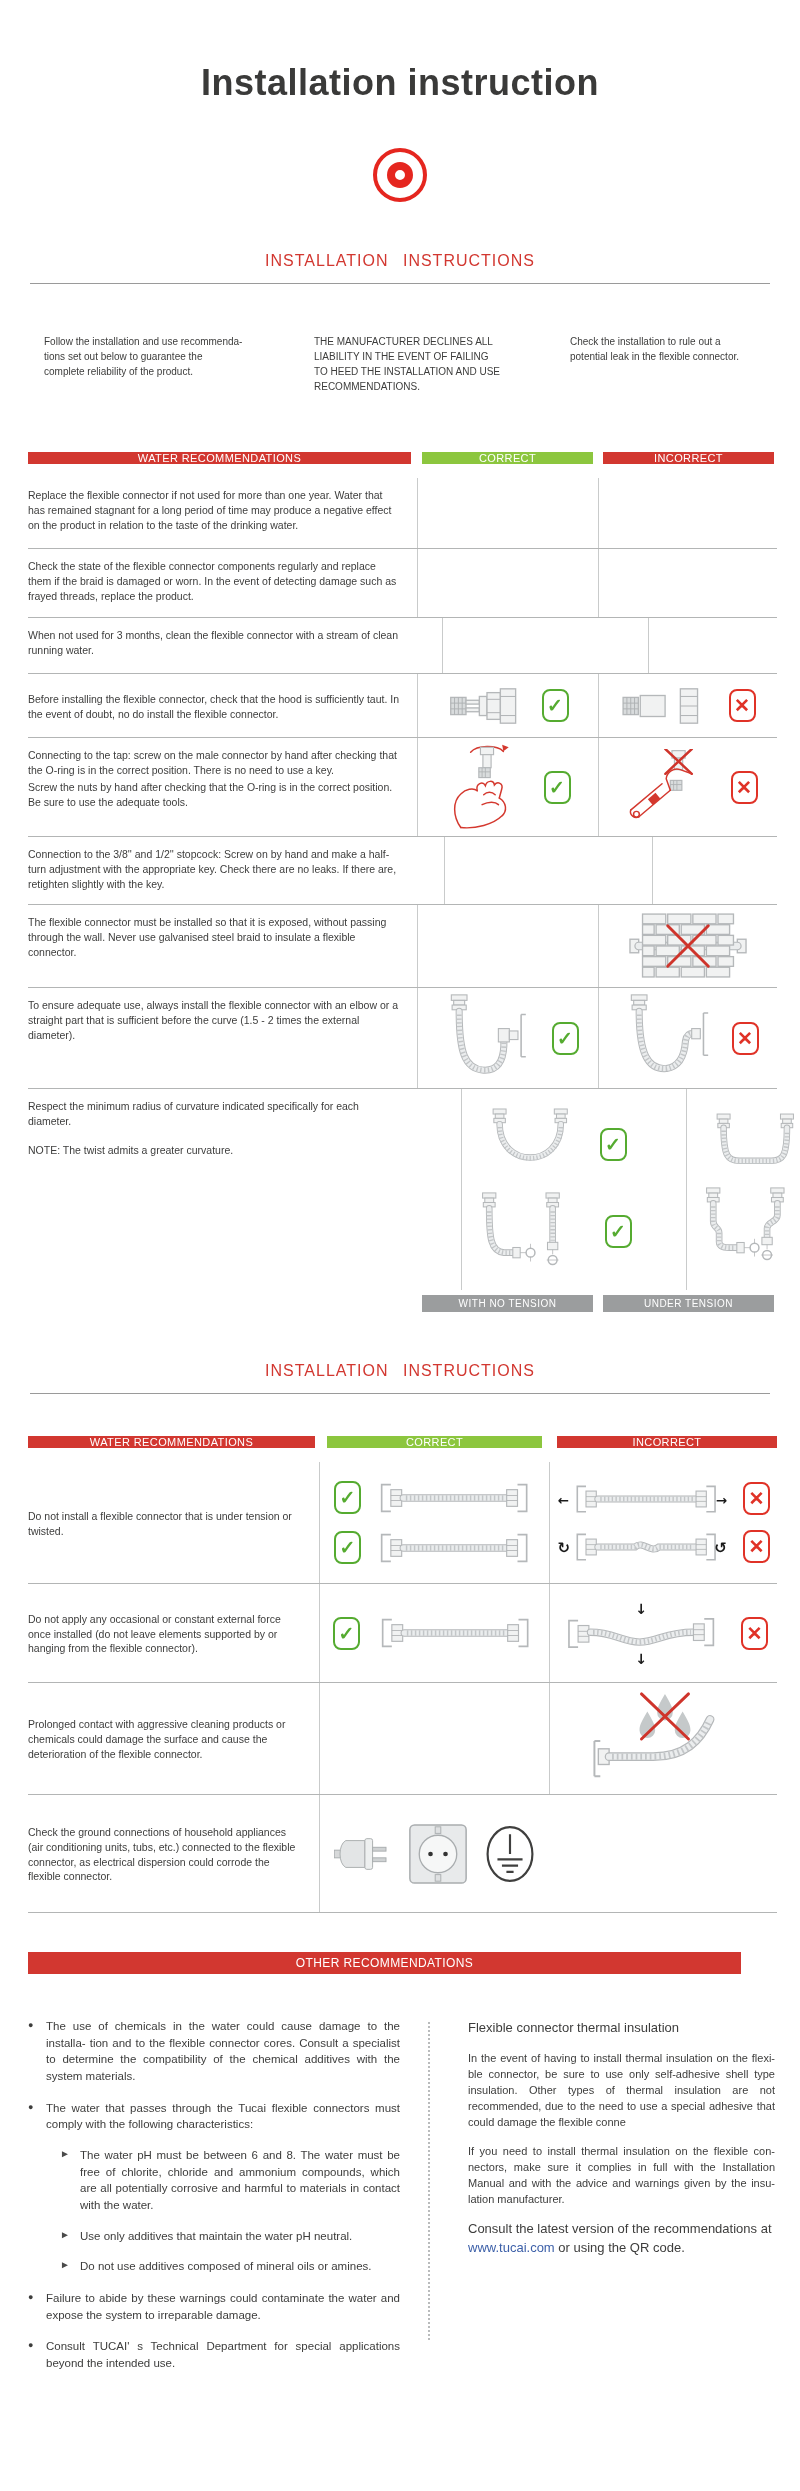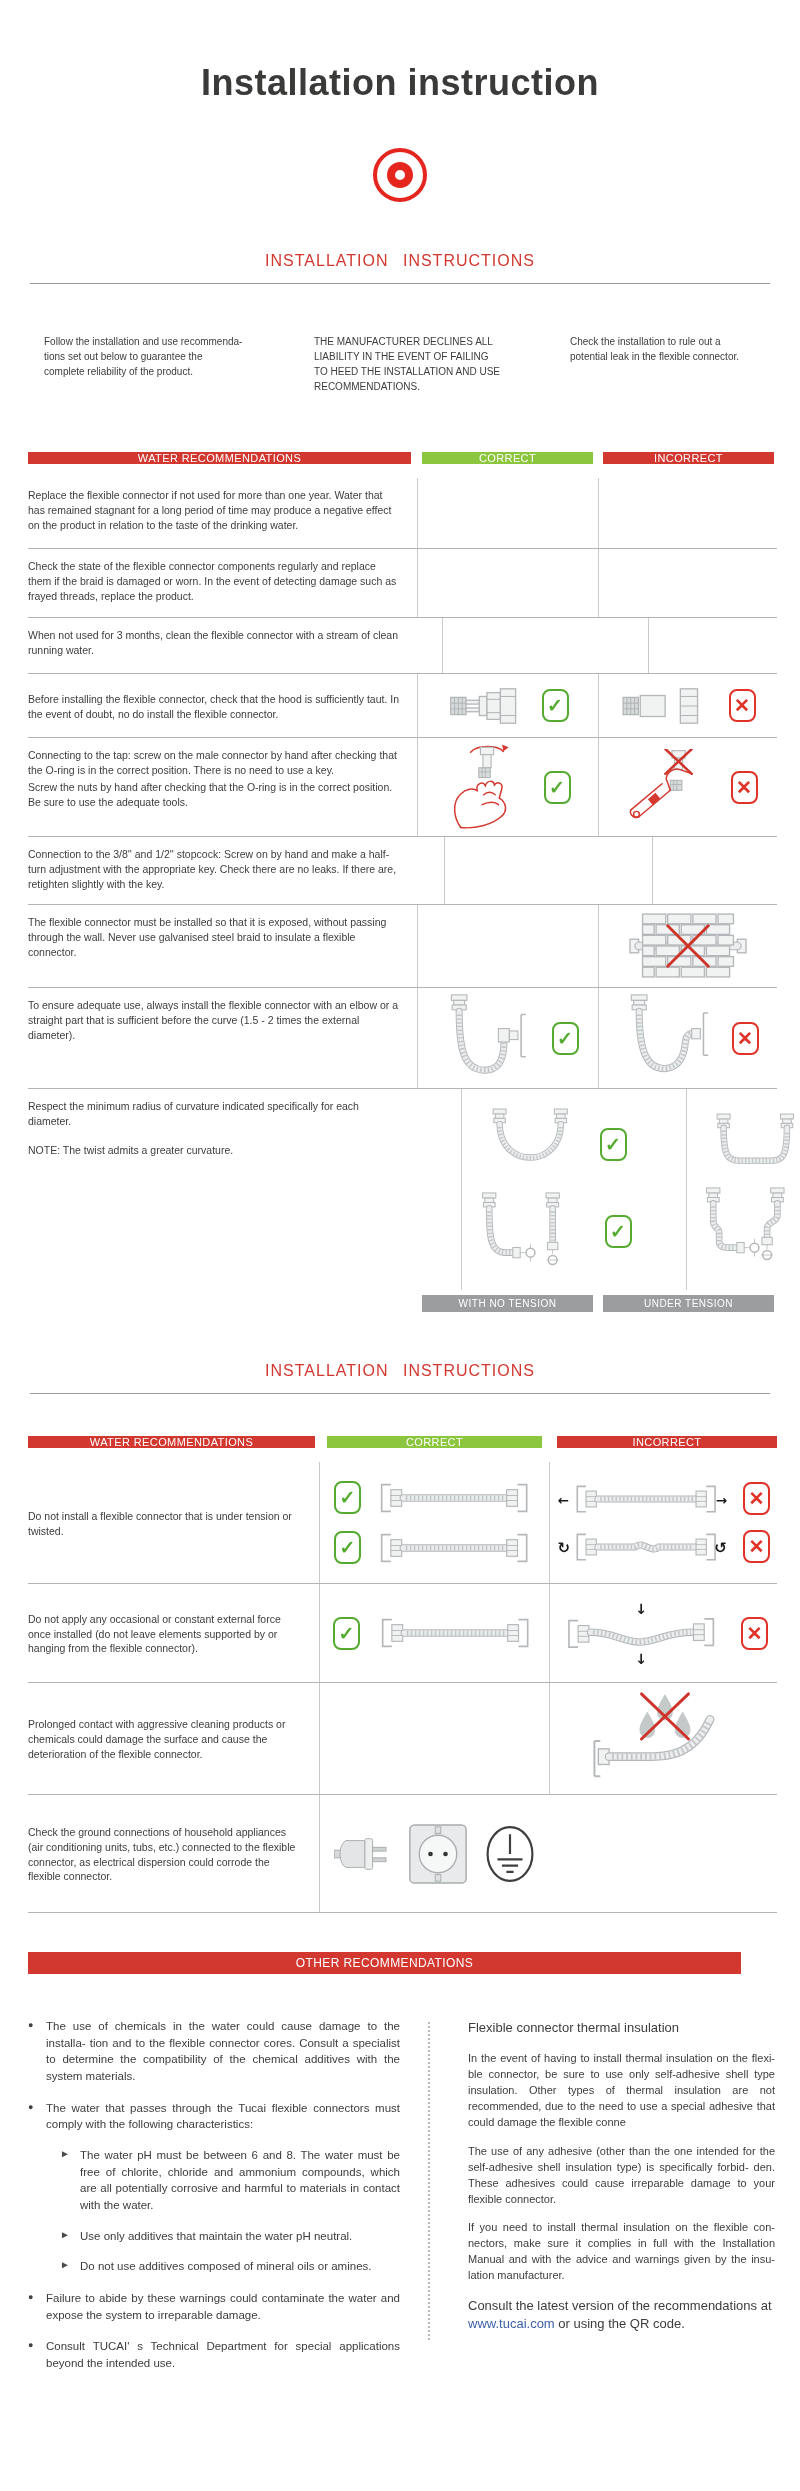--- a/index.html
+++ b/index.html
@@ -640,19 +640,18 @@
       </li>
       <li>
         <span class="bullet-glyph">●</span>
         <span>Consult TUCAI' s Technical Department for special applications beyond the intended use.</span>
       </li>
     </ul>
 
     <div class="rcol">
       <h3>Flexible connector thermal insulation</h3>
       <p>In the event of having to install thermal insulation on the flexi- ble connector, be sure to use only self-adhesive shell type insulation. Other types of thermal insulation are not recommended, due to the need to use a special adhesive that could damage the flexible conne</p>
-      <p>The use of any adhesive (other than the one intended for the self-adhesive shell insulation type) is specifically forbid- den. These adhesives could cause irreparable damage to your flexible connector.</p>
       <p>If you need to install thermal insulation on the flexible con- nectors, make sure it complies in full with the Installation Manual and with the advice and warnings given by the insu- lation manufacturer.</p>
       <p class="closing"><span>Consult the latest version of the recommendations at </span><a class="link" href="#">www.tucai.com</a><span> or using the QR code.</span></p>
     </div>
   </div>
 
 </div>
 
 </body></html>

